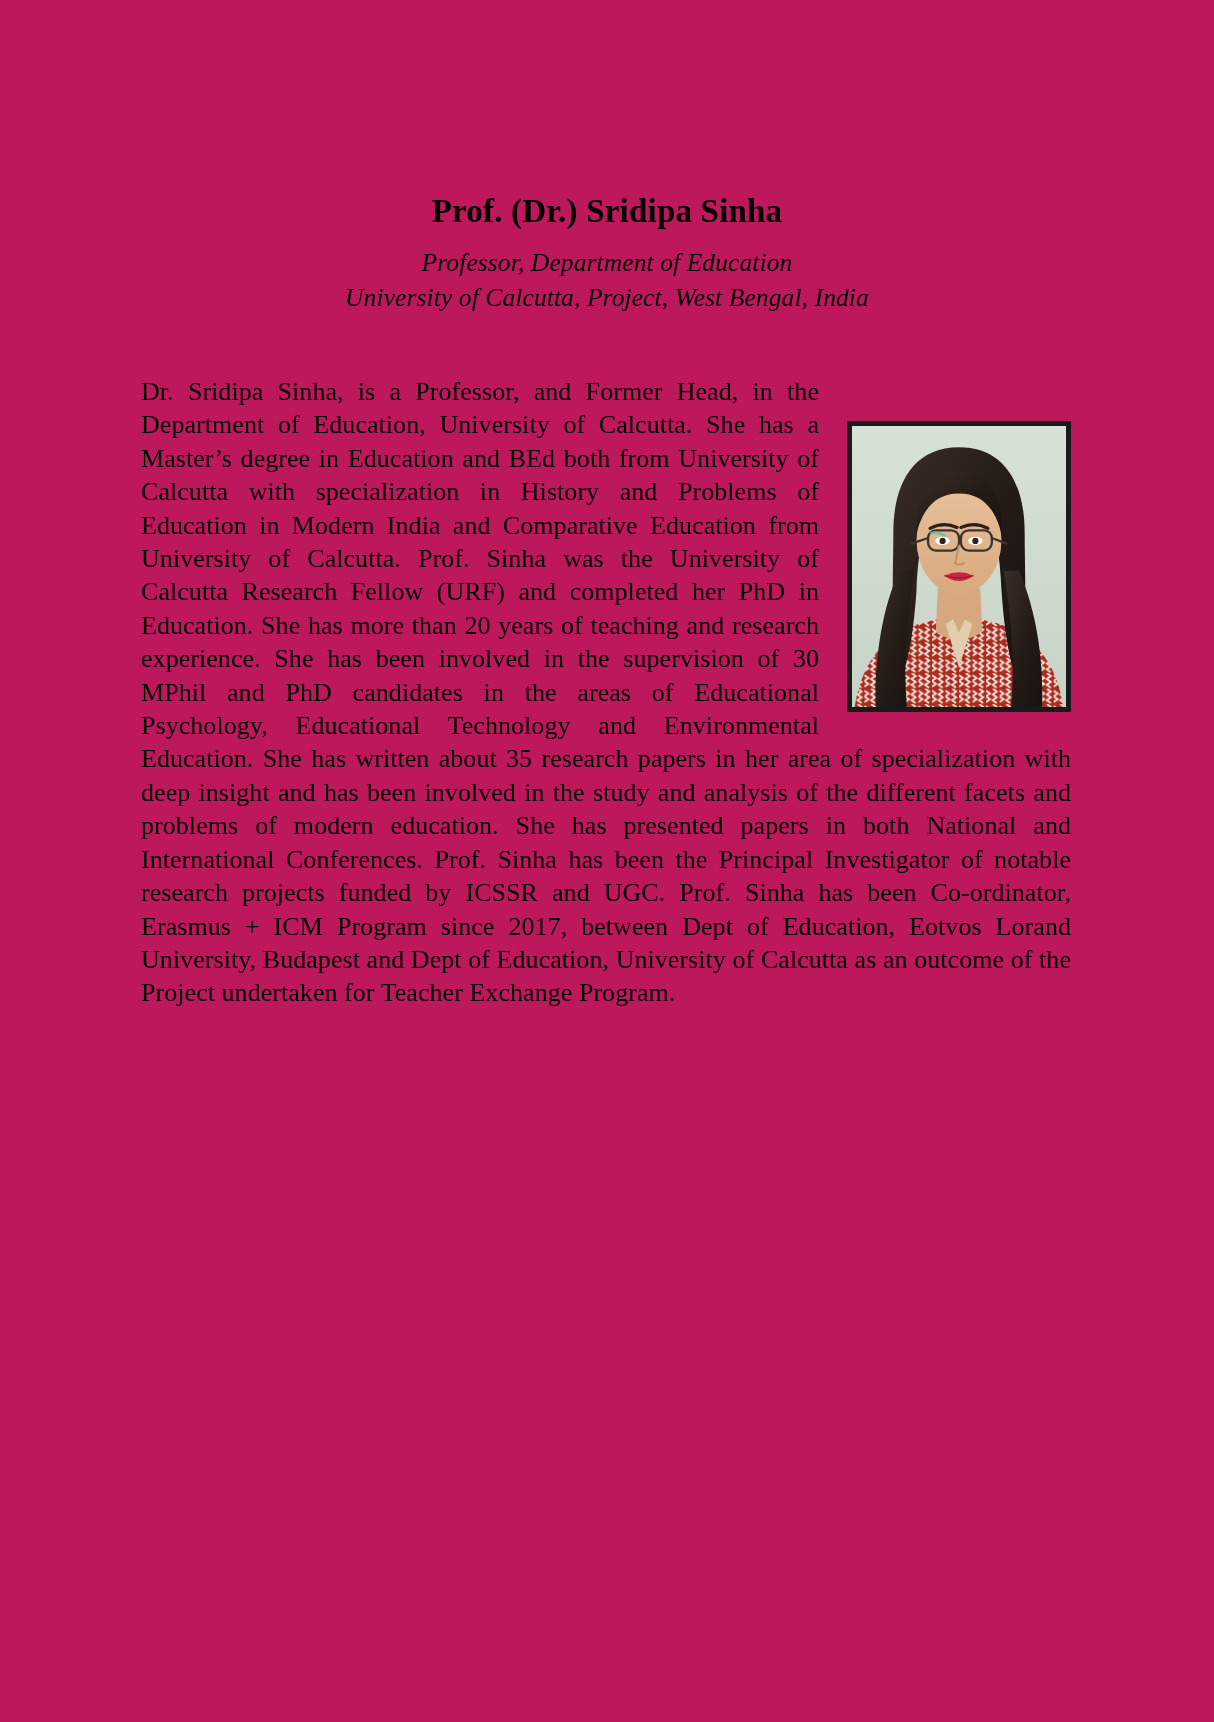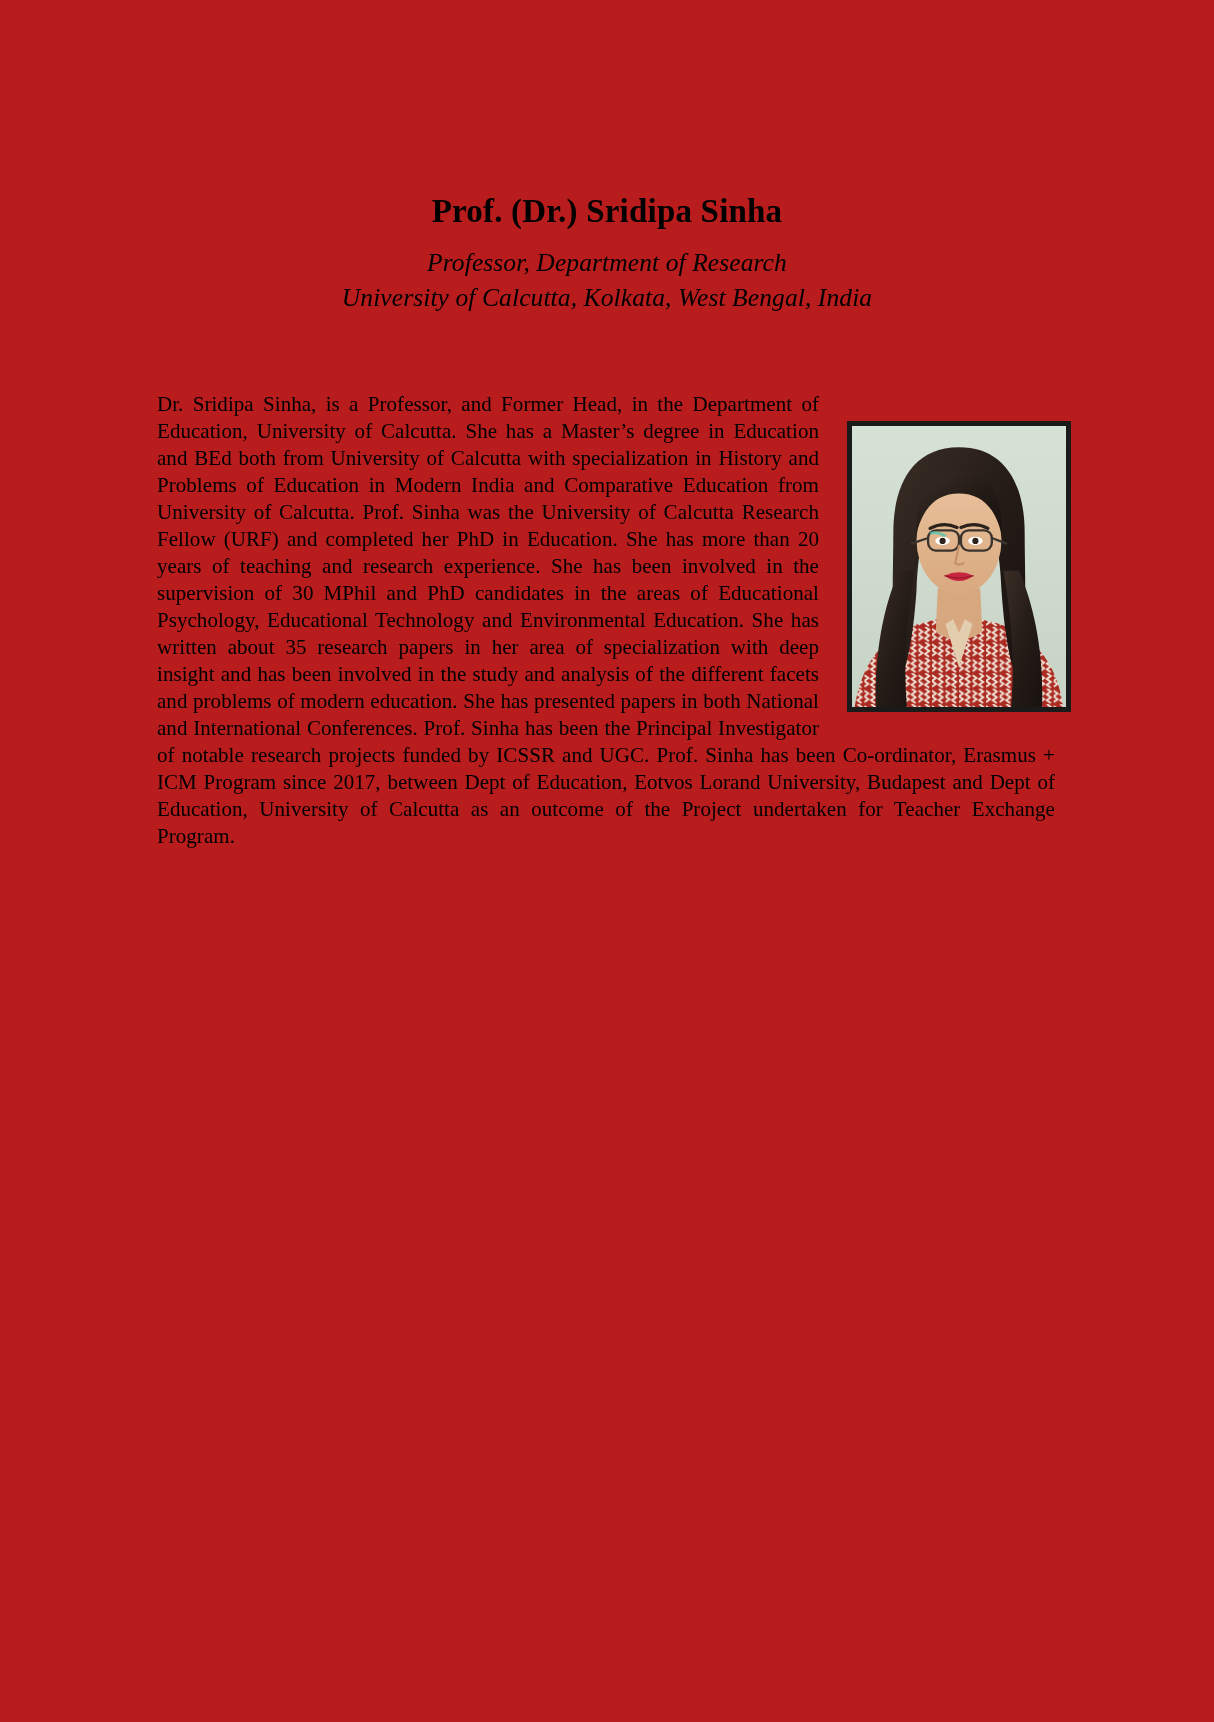--- a/index.html
+++ b/index.html
@@ -4,21 +4,21 @@
 <style>
   html, body {
     margin: 0;
     padding: 0;
     background: #ffffff;
   }
   .page {
     position: relative;
     width: 1214px;
     height: 1722px;
-    background: #b91c1c;
+    background: #be185d;
     margin: 0 auto;
     overflow: hidden;
     font-family: "Liberation Serif", "DejaVu Serif", serif;
     color: #000000;
   }
 
   
   .header {
     position: absolute;
     left: 0;
@@ -55,43 +55,43 @@
     margin: 46px 0 6px 28px;
     border: 5px solid #1a1a1a;
     box-sizing: border-box;
     overflow: hidden;
     background: #cdd9cc;
     shape-outside: margin-box;
   }
   .portrait-figure svg { display: block; width: 100%; height: 100%; }
 
   .bio {
-    font-size: 21px;
+    font-size: 26px;
     line-height: 1.285;
     text-align: justify;
     text-justify: inter-word;
-    margin: 16px;
+    margin: 0;
     hyphens: none;
     letter-spacing: 0.05px;
   }
   .bio::after {
     content: "";
     display: block;
     clear: both;
   }
 </style>
 </head>
 <body>
 
 <div class="page">
 
   <div class="header">
     <h1 class="doc-title">Prof. (Dr.) Sridipa Sinha</h1>
-    <p class="affil-line">Professor, Department of Research</p>
-    <p class="affil-line">University of Calcutta, Kolkata, West Bengal, India</p>
+    <p class="affil-line">Professor, Department of Education</p>
+    <p class="affil-line">University of Calcutta, Project, West Bengal, India</p>
   </div>
 
   <div class="body-wrap">
 
     <figure class="portrait-figure">
       <svg viewBox="0 0 224 291" preserveAspectRatio="xMidYMid slice">
         <defs>
           <linearGradient id="bgGrad" x1="0" y1="0" x2="0" y2="1">
             <stop offset="0%" stop-color="#d7e2d6"></stop>
             <stop offset="100%" stop-color="#c6d3c5"></stop>

